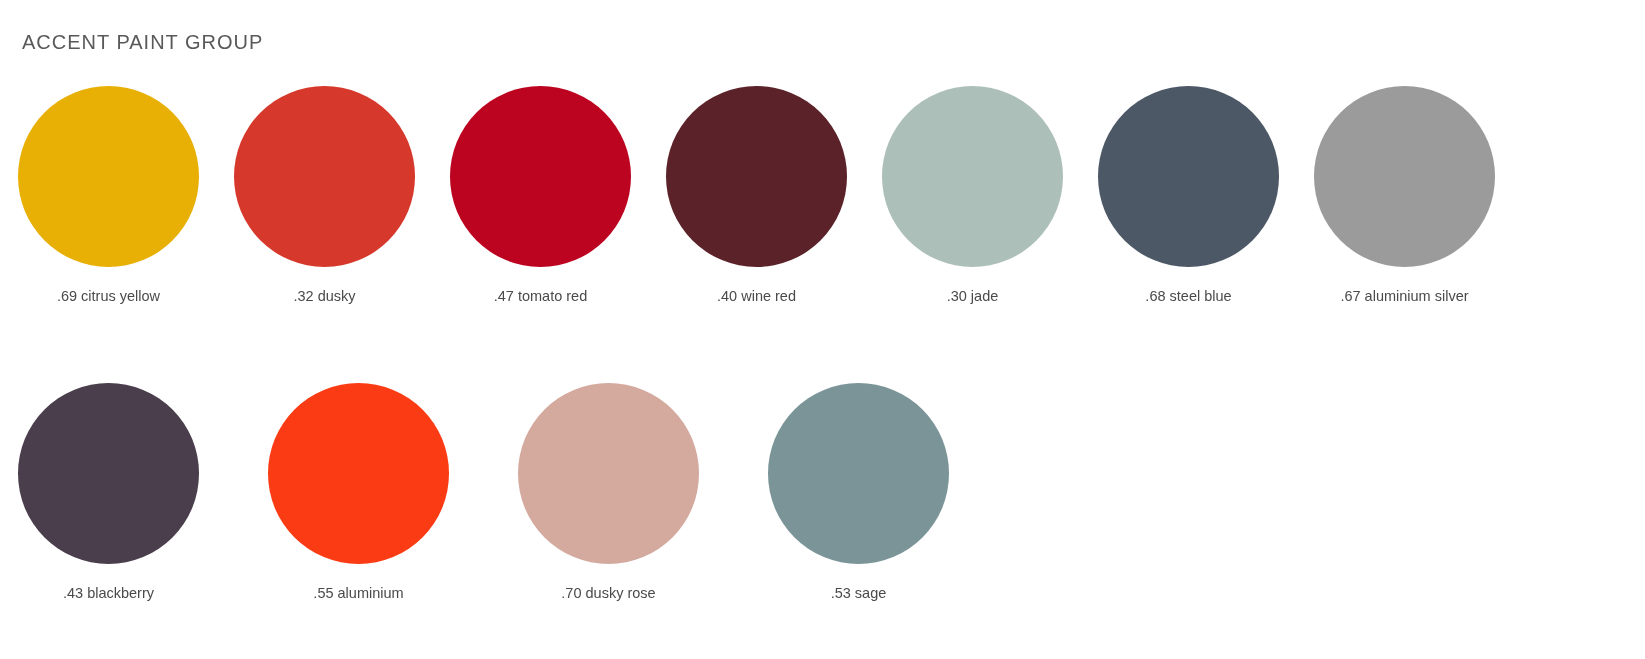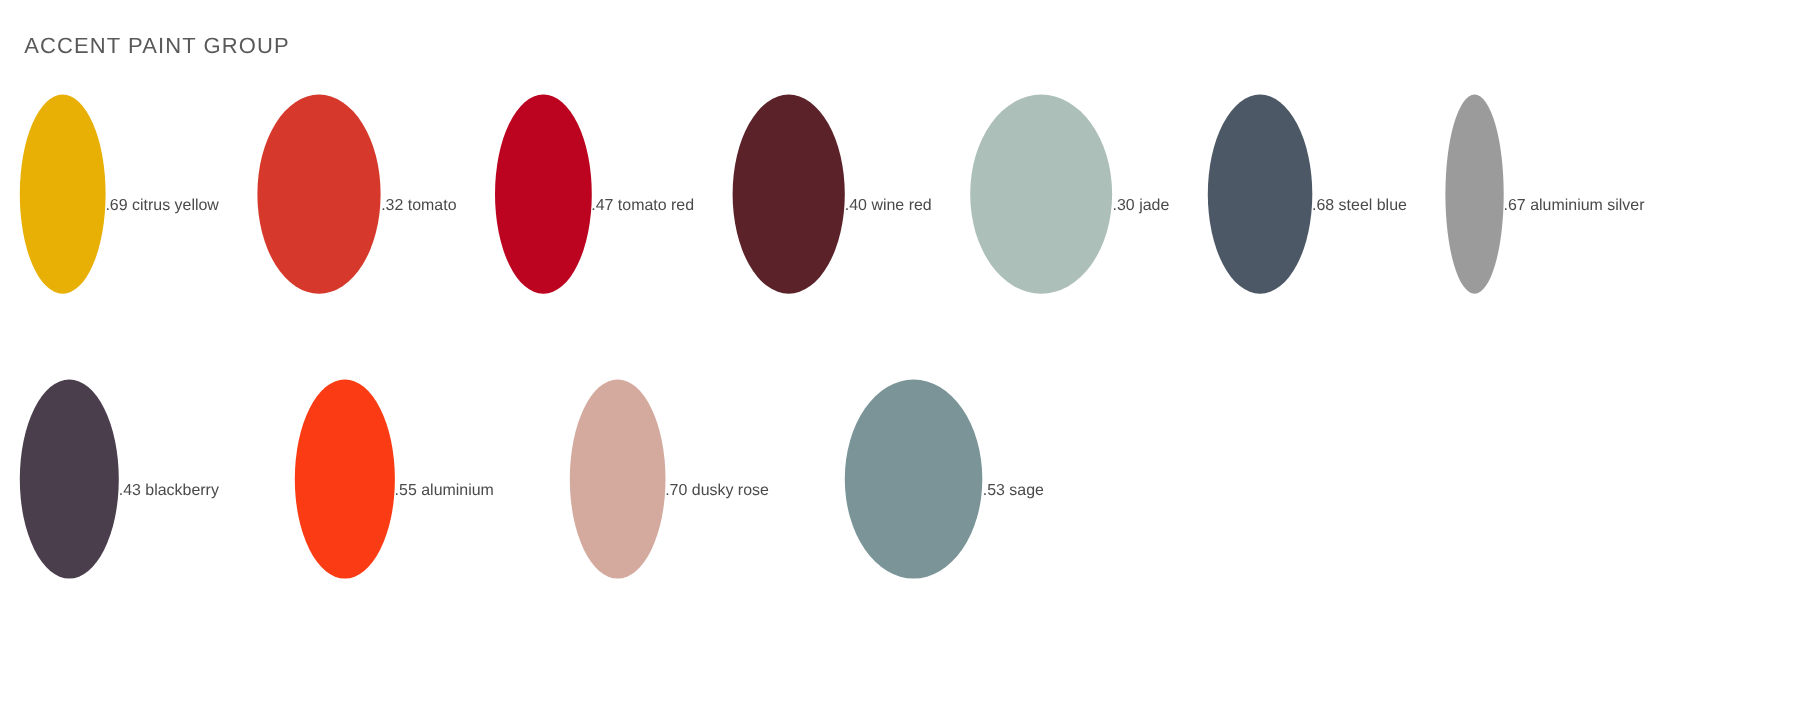--- a/index.html
+++ b/index.html
@@ -47,21 +47,21 @@
     margin-bottom: 0px;
   }
   .swatch-row.row-2 {
     margin-top: 78px;
     gap: 34px;
   }
   .swatch-cell {
     width: 181px;
     margin-right: 35px;
     display: flex;
-    flex-direction: row;
+    flex-direction: column;
     align-items: center;
   }
   .swatch-cell:last-child {
     margin-right: 0;
     justify-content: space-between;
   }
   .swatch-dot {
     width: 181px;
     height: 181px;
     border-radius: 50%;
@@ -88,21 +88,21 @@
 
     <div class="swatch-row row-1">
 
       <div class="swatch-cell">
         <span class="swatch-dot" style="background-color: rgb(232, 176, 4);"></span>
         <span class="swatch-label">.69 citrus yellow</span>
       </div>
 
       <div class="swatch-cell">
         <span class="swatch-dot" style="background-color: rgb(214, 57, 43);"></span>
-        <span class="swatch-label">.32 tomato</span>
+        <span class="swatch-label">.32 dusky</span>
       </div>
 
       <div class="swatch-cell">
         <span class="swatch-dot" style="background-color: rgb(188, 4, 33);"></span>
         <span class="swatch-label">.47 tomato red</span>
       </div>
 
       <div class="swatch-cell">
         <span class="swatch-dot" style="background-color: rgb(91, 34, 41);"></span>
         <span class="swatch-label">.40 wine red</span>

